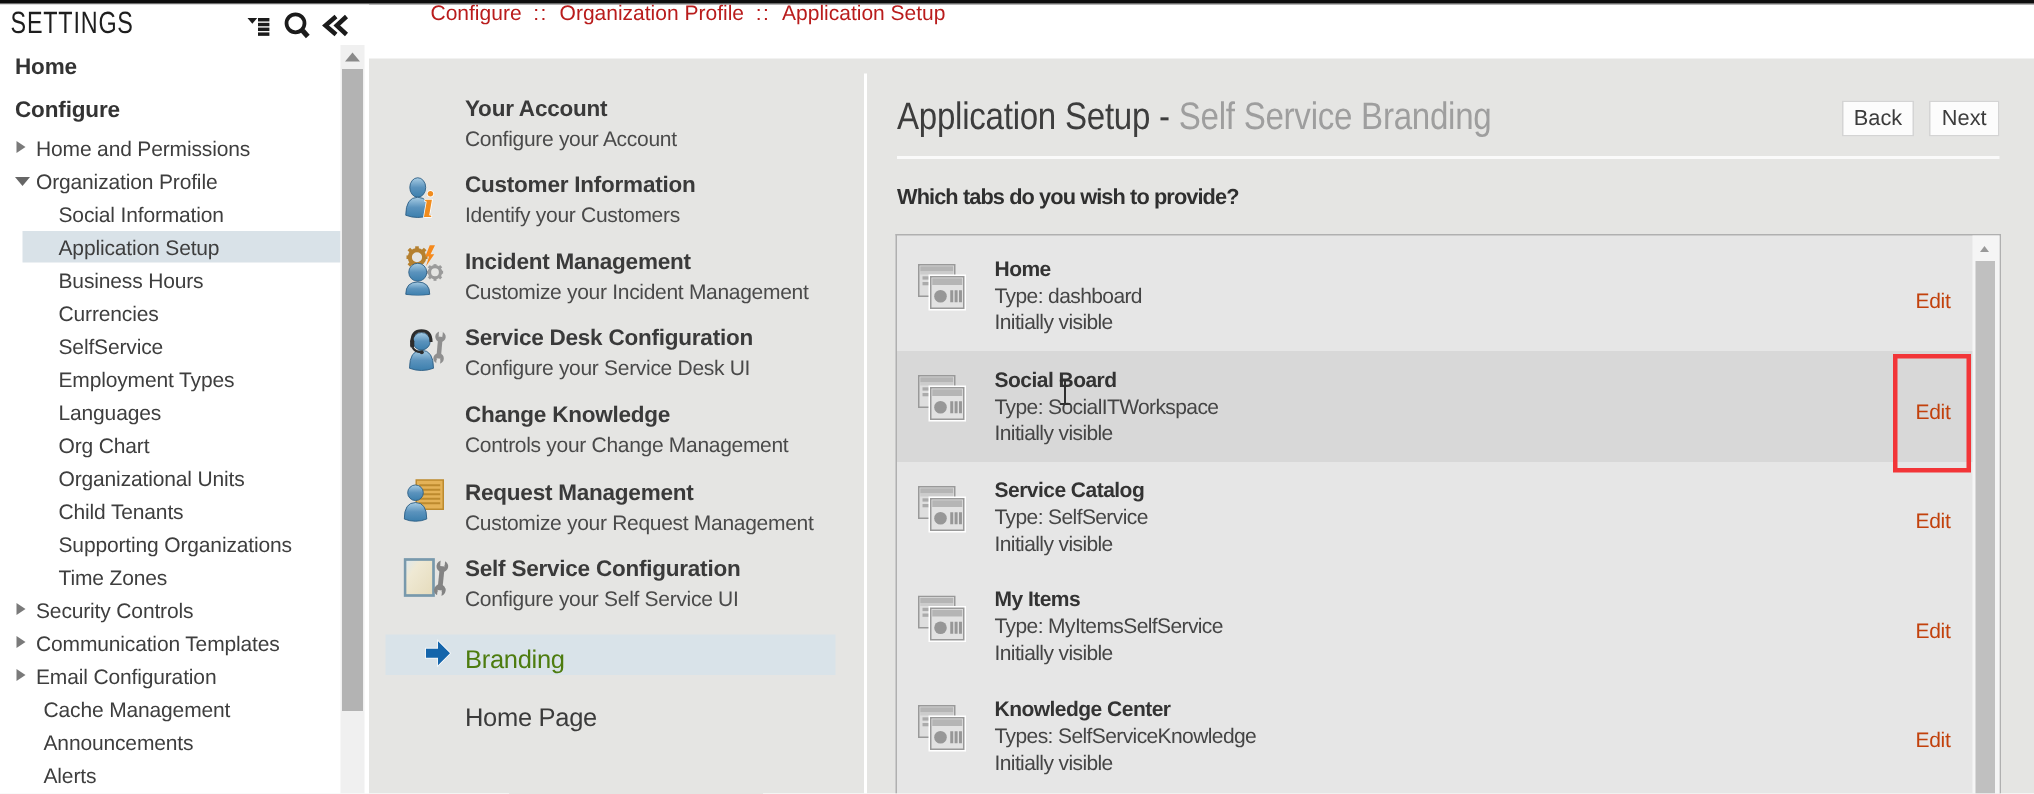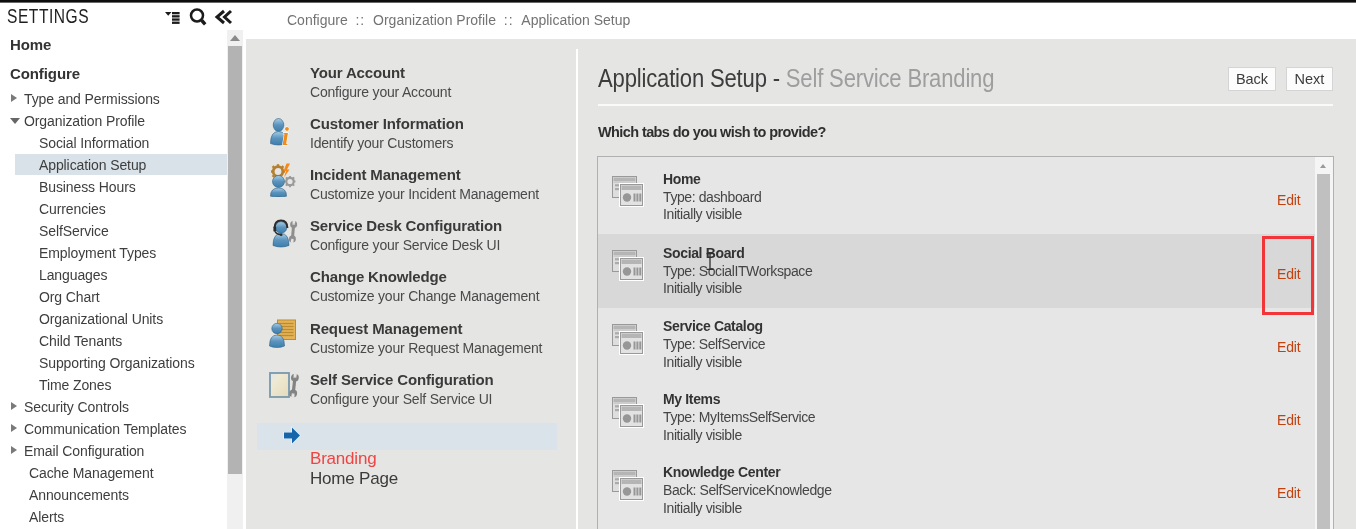--- a/index.html
+++ b/index.html
@@ -36,21 +36,21 @@
 
   <path d="M64 6 L57 12 L64 18" fill="none" stroke="#1b1b1b" stroke-width="3"></path>
   <path d="M71 6 L64.5 12 L71 18" fill="none" stroke="#1b1b1b" stroke-width="3"></path>
 </svg>
 
 <div class="abs" style="left:15px;top:154px;width:212px;height:21px;background:#d9e2e8"></div>
 
 <div class="tree tb" style="left:10px;top:34px">Home</div>
 <div class="tree tb" style="left:10px;top:63px">Configure</div>
 <div class="tri-r" style="left:11px;top:94px"></div>
-<div class="tree" style="left:24px;top:88px">Type and Permissions</div>
+<div class="tree" style="left:24px;top:88px">Home and Permissions</div>
 <div class="tri-d" style="left:10px;top:118px"></div>
 <div class="tree" style="left:24px;top:110px">Organization Profile</div>
 <div class="tree" style="left:39px;top:132px">Social Information</div>
 <div class="tree" style="left:39px;top:154px">Application Setup</div>
 <div class="tree" style="left:39px;top:176px">Business Hours</div>
 <div class="tree" style="left:39px;top:198px">Currencies</div>
 <div class="tree" style="left:39px;top:220px">SelfService</div>
 <div class="tree" style="left:39px;top:242px">Employment Types</div>
 <div class="tree" style="left:39px;top:264px">Languages</div>
 <div class="tree" style="left:39px;top:286px">Org Chart</div>
@@ -65,45 +65,45 @@
 <div class="tri-r" style="left:11px;top:446px"></div>
 <div class="tree" style="left:24px;top:440px">Email Configuration</div>
 <div class="tree" style="left:29px;top:462px">Cache Management</div>
 <div class="tree" style="left:29px;top:484px">Announcements</div>
 <div class="tree" style="left:29px;top:506px">Alerts</div>
 
 <div class="abs" style="left:227px;top:30px;width:16px;height:499px;background:#f0f0f0"></div>
 <div class="abs" style="left:230px;top:35px;width:0;height:0;border-bottom:6px solid #8a8a8a;border-left:5px solid transparent;border-right:5px solid transparent"></div>
 <div class="abs" style="left:228px;top:46px;width:14px;height:428px;background:#b3b3b3"></div>
 
-<div class="abs" style="left:287px;top:12px;font-size:14px;color:#737373;letter-spacing:0">Configure&nbsp; <span style="letter-spacing:1px">::</span> &nbsp;Organization Profile&nbsp; <span style="letter-spacing:1px">::</span> &nbsp;Application Setup</div>
+<div class="abs" style="left:287px;top:0;font-size:14px;color:#b91c1c;letter-spacing:0">Configure&nbsp; <span style="letter-spacing:1px">::</span> &nbsp;Organization Profile&nbsp; <span style="letter-spacing:1px">::</span> &nbsp;Application Setup</div>
 
 <div class="abs" style="left:246px;top:39px;width:1110px;height:490px;background:#e5e5e3"></div>
 <div class="abs" style="left:576px;top:49px;width:2px;height:480px;background:#fff"></div>
 
 <div class="mtitle" style="left:310px;top:64px">Your Account</div>
 <div class="msub" style="left:310px;top:84px">Configure your Account</div>
 <div class="mtitle" style="left:310px;top:115px">Customer Information</div>
 <div class="msub" style="left:310px;top:135px">Identify your Customers</div>
 <div class="mtitle" style="left:310px;top:166px">Incident Management</div>
 <div class="msub" style="left:310px;top:186px">Customize your Incident Management</div>
 <div class="mtitle" style="left:310px;top:217px">Service Desk Configuration</div>
 <div class="msub" style="left:310px;top:237px">Configure your Service Desk UI</div>
 <div class="mtitle" style="left:310px;top:268px">Change Knowledge</div>
-<div class="msub" style="left:310px;top:288px">Customize your Change Management</div>
+<div class="msub" style="left:310px;top:288px">Controls your Change Management</div>
 <div class="mtitle" style="left:310px;top:320px">Request Management</div>
 <div class="msub" style="left:310px;top:340px">Customize your Request Management</div>
 <div class="mtitle" style="left:310px;top:371px">Self Service Configuration</div>
 <div class="msub" style="left:310px;top:391px">Configure your Self Service UI</div>
 
 <div class="abs" style="left:257px;top:423px;width:300px;height:27px;background:#d9e3e9"></div>
 <svg class="abs" style="left:283px;top:426px" width="18" height="19" viewBox="0 0 18 19">
     <path d="M1 6.5 L9 6.5 L9 1.5 L17 9.5 L9 17.5 L9 12.5 L1 12.5 Z" fill="#1465ab" stroke="#f2f6f9" stroke-width="1.2" paint-order="stroke"></path>
   </svg>
-<div class="abs" style="left:310px;top:449px;font-size:17px;color:#ef4444;letter-spacing:-0.2px">Branding</div>
+<div class="abs" style="left:310px;top:430px;font-size:17px;color:#4d7c0f;letter-spacing:-0.2px">Branding</div>
 <div class="abs" style="left:310px;top:469px;font-size:17px;color:#3b3b3b;letter-spacing:-0.2px">Home Page</div>
 
 <svg class="abs" style="left:268px;top:115px" width="30" height="32" viewBox="0 0 30 32">
  <defs>
   <linearGradient id="pg" x1="0" y1="0" x2="0" y2="1">
    <stop offset="0" stop-color="#a8cde4"></stop>
         <stop offset="0.5" stop-color="#5b93bd"></stop>
         <stop offset="1" stop-color="#3c7fad"></stop>
   </linearGradient>
  </defs>
@@ -202,21 +202,21 @@
 <div class="edit" style="left:1277px;top:266px">Edit</div>
 <div class="rowt" style="left:663px;top:318px">Service Catalog</div>
 <div class="rowl" style="left:663px;top:336px">Type: SelfService</div>
 <div class="rowl" style="left:663px;top:354px">Initially visible</div>
 <div class="edit" style="left:1277px;top:339px">Edit</div>
 <div class="rowt" style="left:663px;top:391px">My Items</div>
 <div class="rowl" style="left:663px;top:409px">Type: MyItemsSelfService</div>
 <div class="rowl" style="left:663px;top:427px">Initially visible</div>
 <div class="edit" style="left:1277px;top:412px">Edit</div>
 <div class="rowt" style="left:663px;top:464px">Knowledge Center</div>
-<div class="rowl" style="left:663px;top:482px">Back: SelfServiceKnowledge</div>
+<div class="rowl" style="left:663px;top:482px">Types: SelfServiceKnowledge</div>
 <div class="rowl" style="left:663px;top:500px">Initially visible</div>
 <div class="edit" style="left:1277px;top:485px">Edit</div>
 
 <div class="abs" style="left:1315px;top:157px;width:18px;height:372px;background:#f5f5f5"></div>
 <div class="abs" style="left:1320px;top:163.5px;width:0;height:0;border-bottom:4.5px solid #999;border-left:3.8px solid transparent;border-right:3.8px solid transparent"></div>
 <div class="abs" style="left:1317px;top:174px;width:13px;height:355px;background:#c0c0c0"></div>
 
 <div class="abs" style="left:1262px;top:236px;width:52px;height:79px;border:3px solid #f23538"></div>
 
 <svg class="abs" style="left:612px;top:176px" width="32" height="32" viewBox="0 0 32 32">

